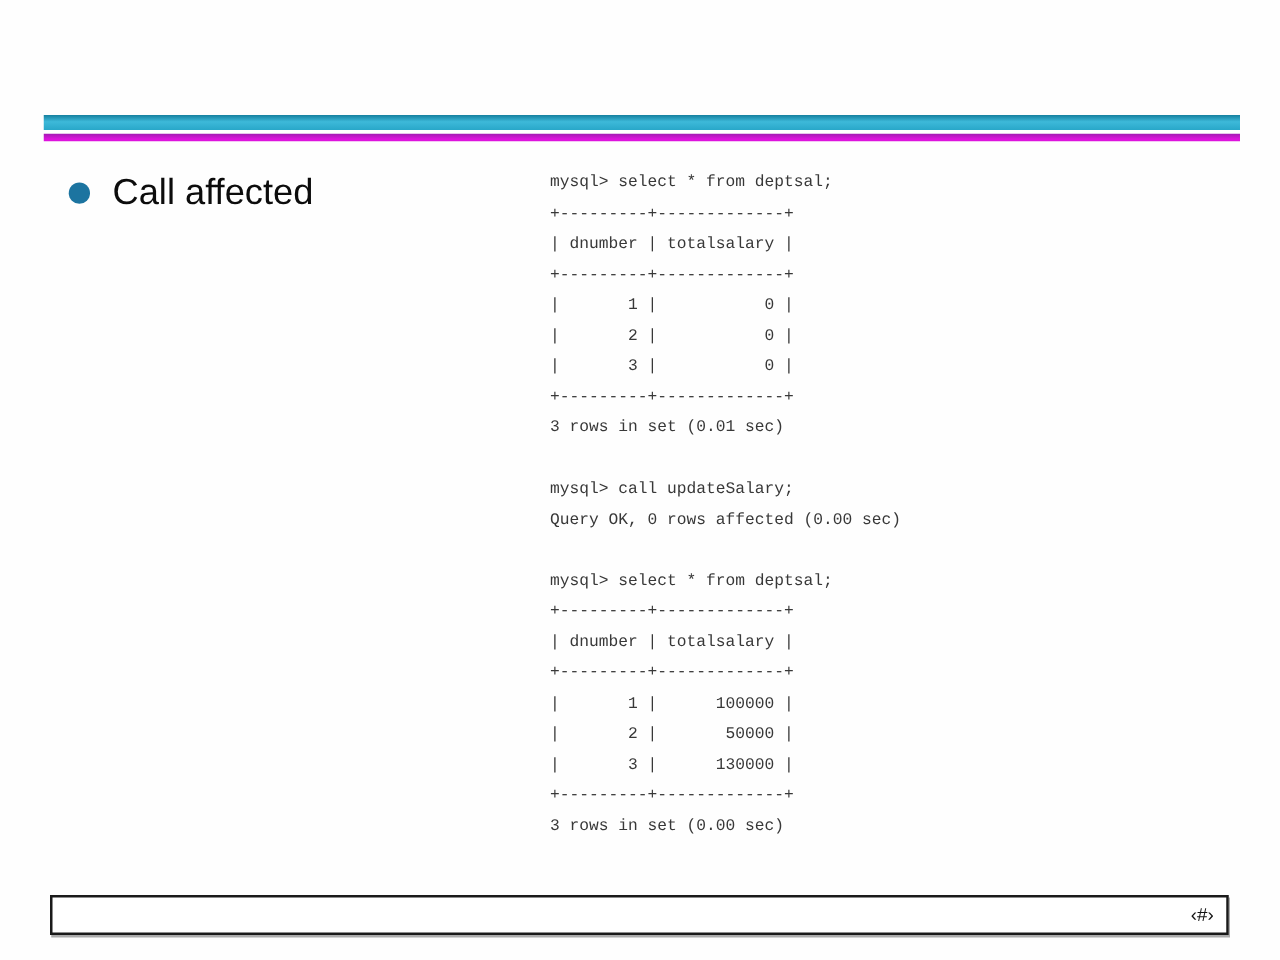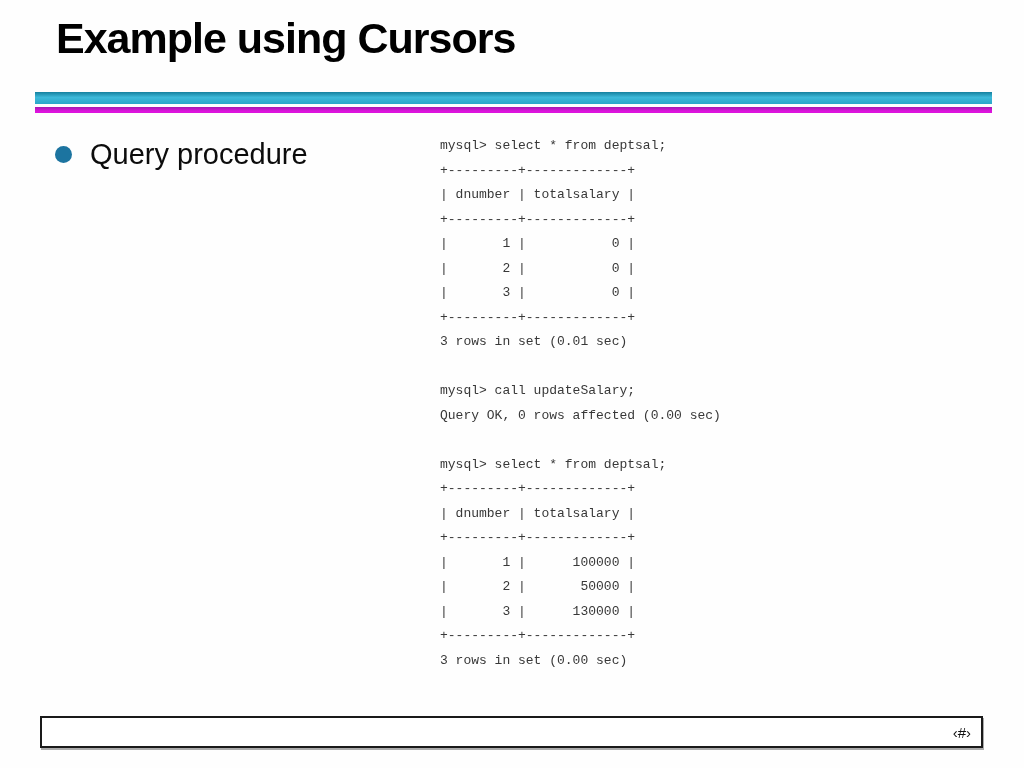--- a/index.html
+++ b/index.html
@@ -90,29 +90,28 @@
     font-size: 15px;
     color: #111111;
     font-family: "Liberation Sans", sans-serif;
   }
 </style>
 </head>
 <body>
 
 <div class="slide">
 
-  <h1 class="title">Example using Cursors</h1>
 
   <div class="bar bar-teal"></div>
 
   <div class="bar bar-magenta"></div>
 
   <div class="bullet-row">
     <span class="bullet-dot"></span>
-    <span class="bullet-text">Query procedure</span>
+    <span class="bullet-text">Call affected</span>
   </div>
 
   <pre class="console">mysql&gt; select * from deptsal;
 +---------+-------------+
 | dnumber | totalsalary |
 +---------+-------------+
 |       1 |           0 |
 |       2 |           0 |
 |       3 |           0 |
 +---------+-------------+

